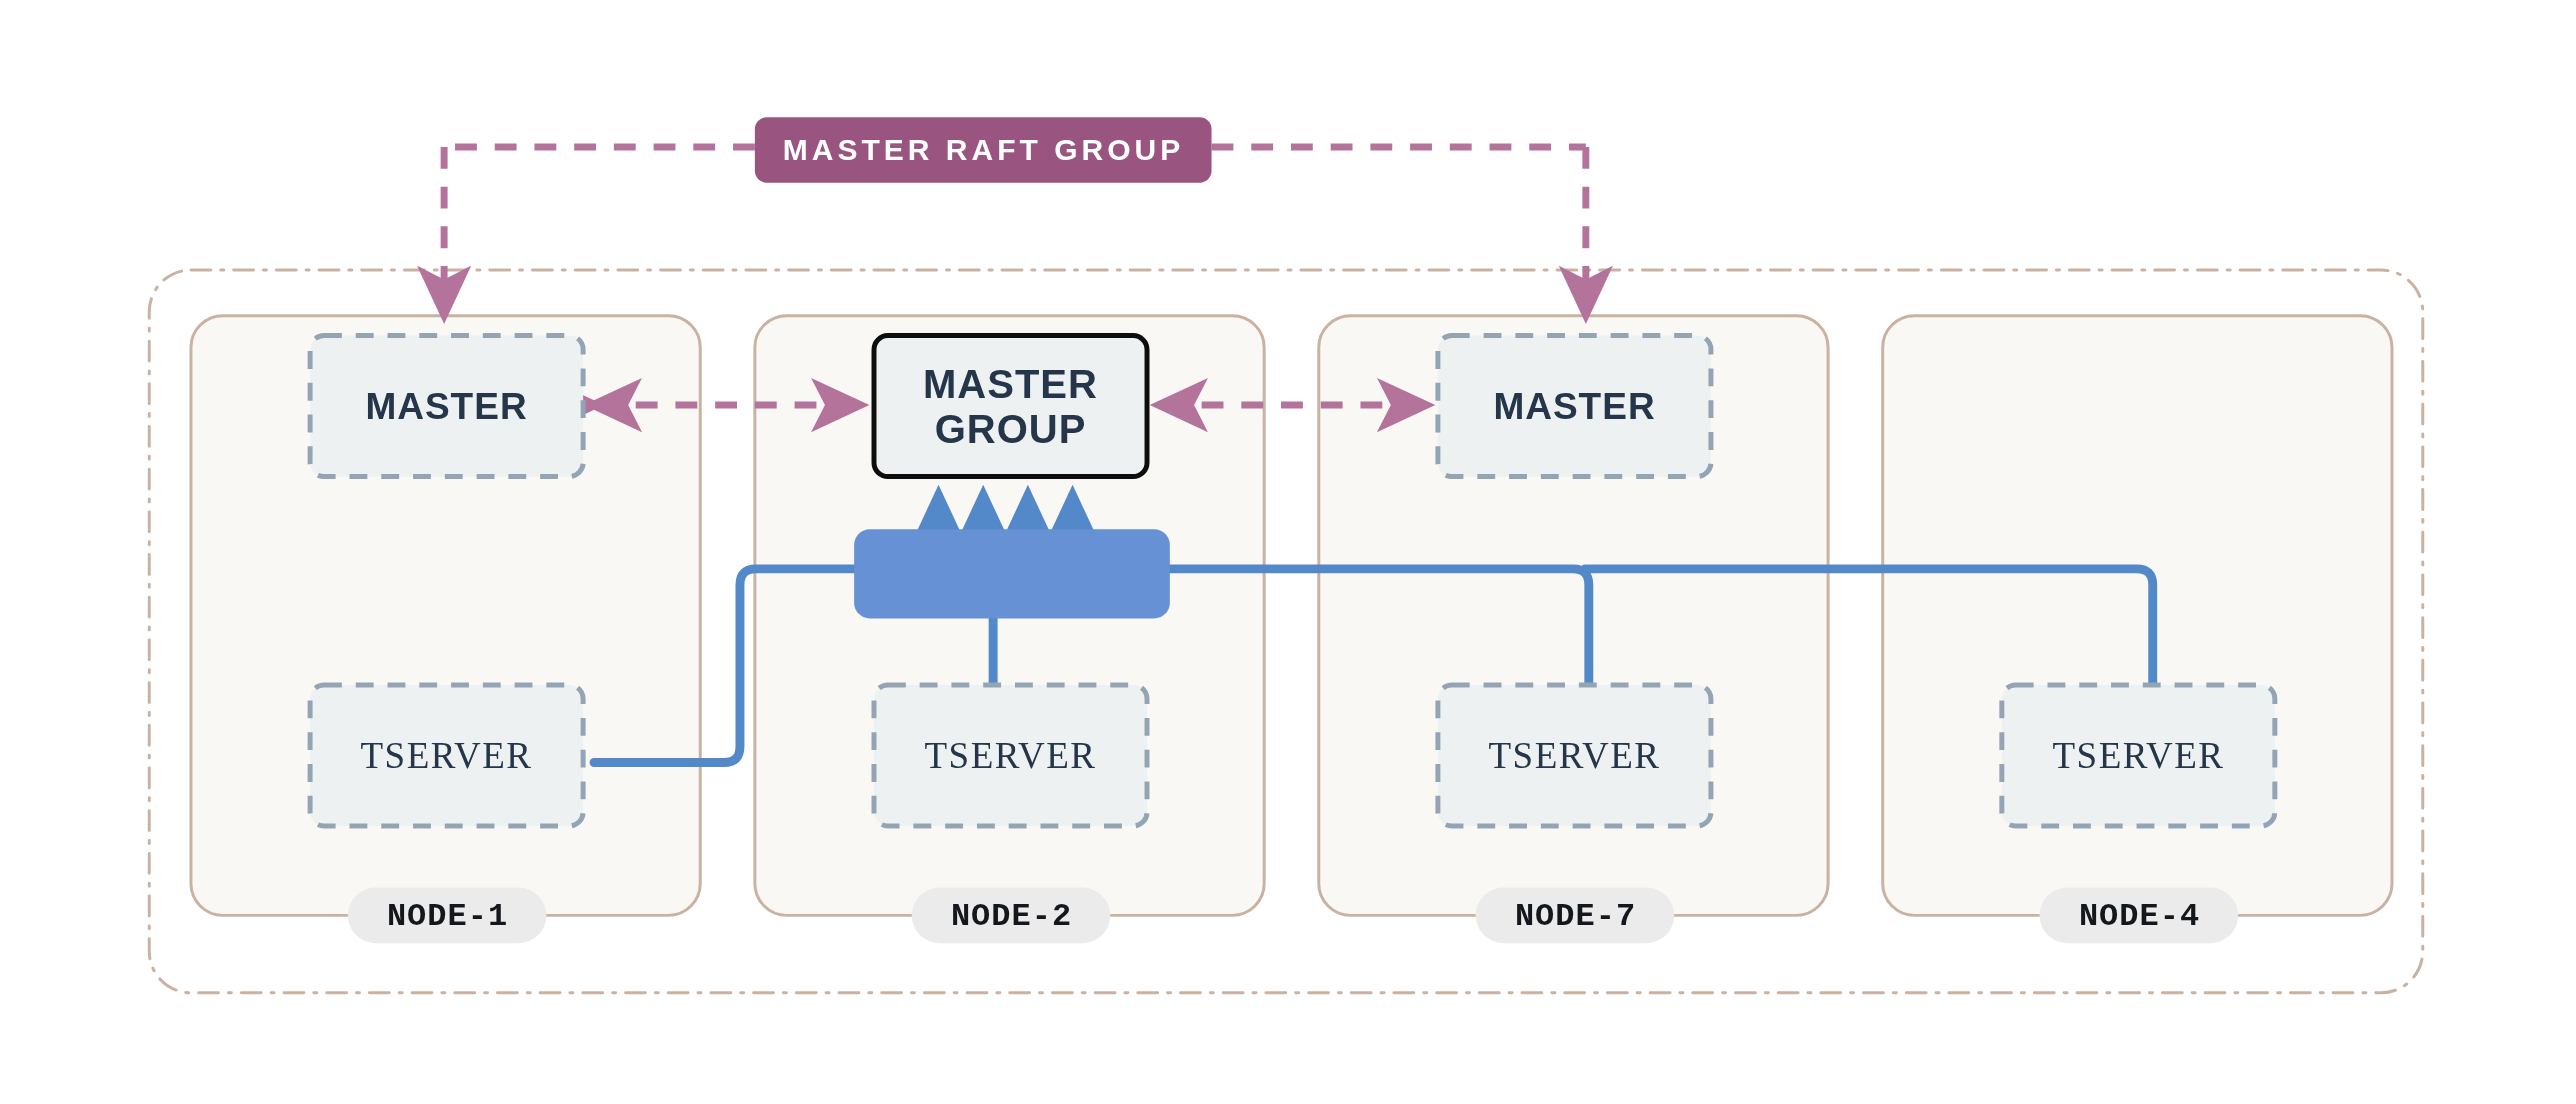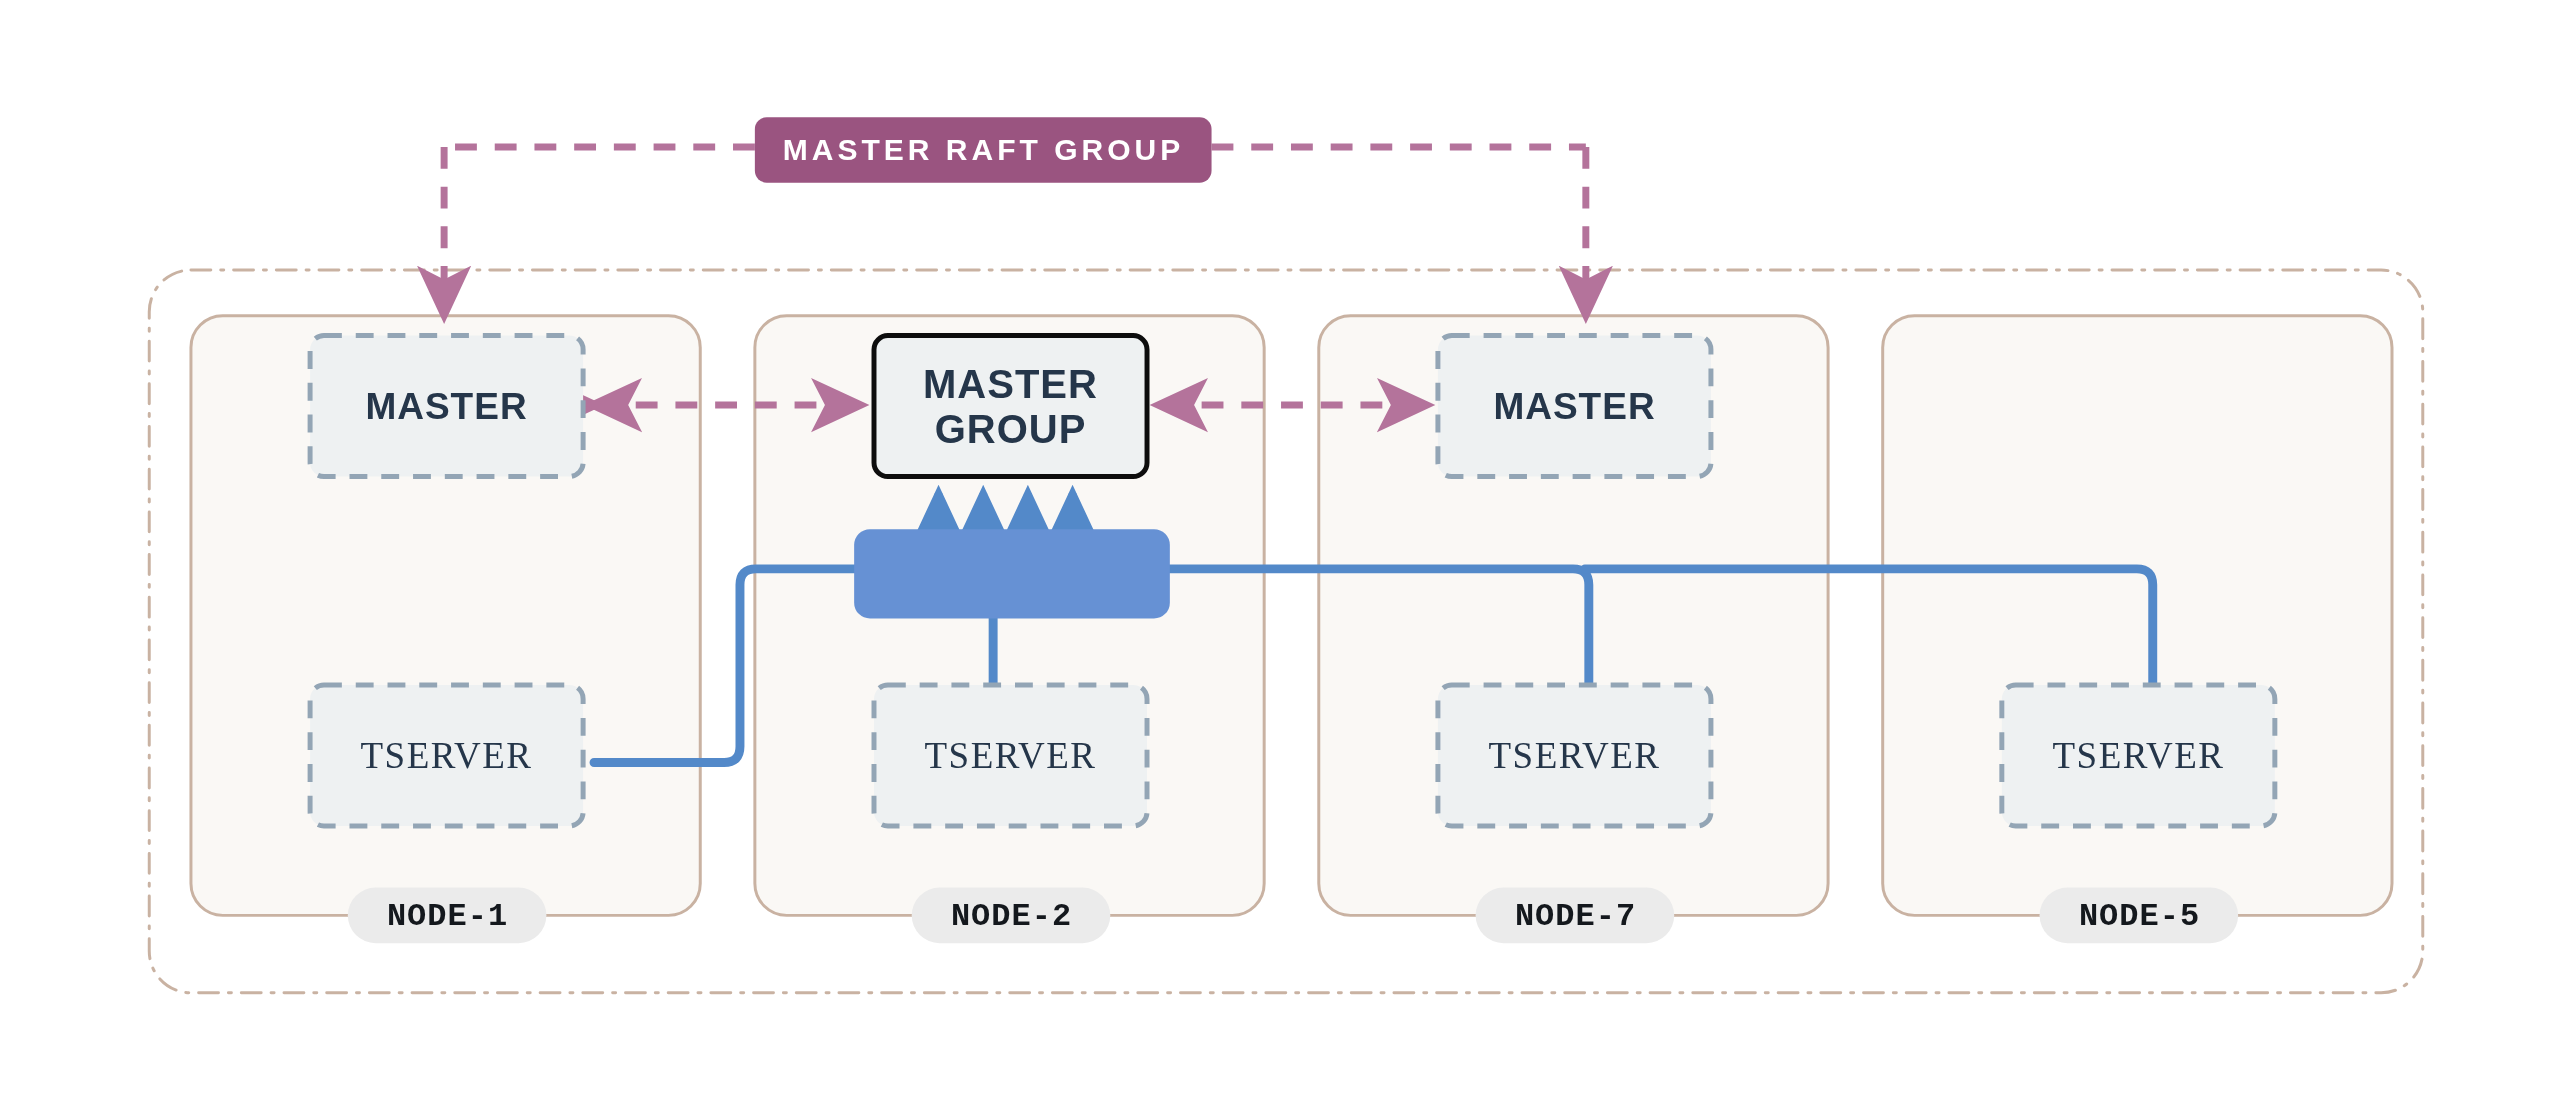--- a/index.html
+++ b/index.html
@@ -122,16 +122,16 @@
 
 
   <div class="lbl tserver-text" style="left:310px;top:685px;width:273px;height:141px;">TSERVER</div>
   <div class="lbl tserver-text" style="left:874px;top:685px;width:273px;height:141px;">TSERVER</div>
   <div class="lbl tserver-text" style="left:1438px;top:685px;width:273px;height:141px;">TSERVER</div>
   <div class="lbl tserver-text" style="left:2002px;top:685px;width:273px;height:141px;">TSERVER</div>
 
   <div class="lbl node-text" style="left:348px;top:888px;width:199px;height:56px;">NODE-1</div>
   <div class="lbl node-text" style="left:912px;top:888px;width:199px;height:56px;">NODE-2</div>
   <div class="lbl node-text" style="left:1476px;top:888px;width:199px;height:56px;">NODE-7</div>
-  <div class="lbl node-text" style="left:2040px;top:888px;width:199px;height:56px;">NODE-5</div>
+  <div class="lbl node-text" style="left:2040px;top:888px;width:199px;height:56px;">NODE-4</div>
 
 </div>
 
 
 </body></html>

